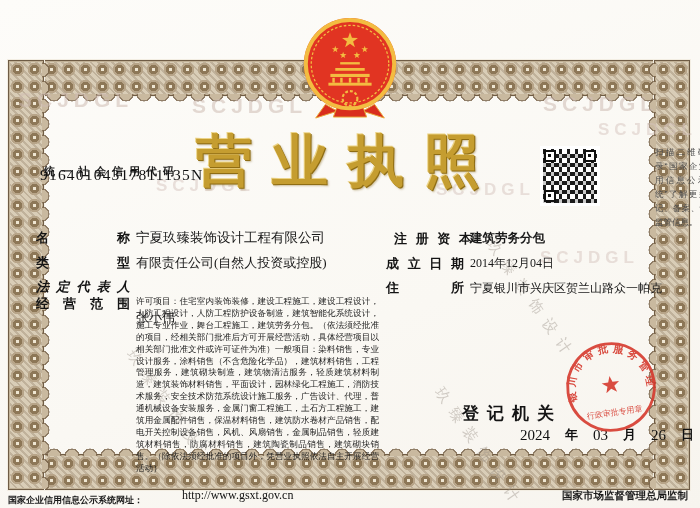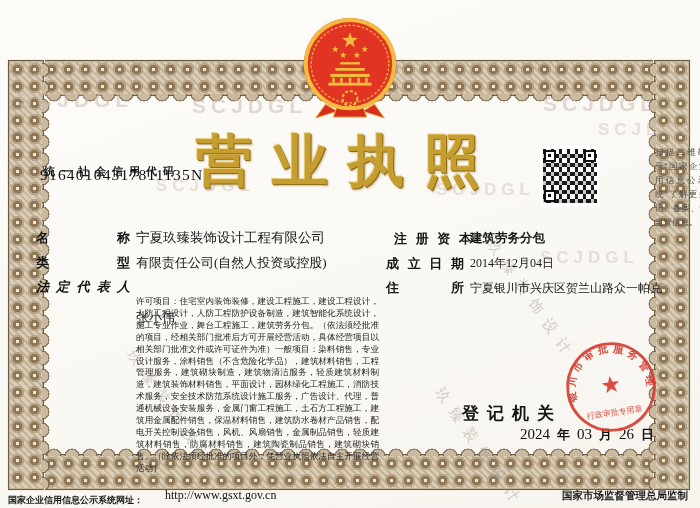--- a/index.html
+++ b/index.html
@@ -40,26 +40,26 @@
     color:#c59d30;text-shadow:1px 1px 0 #8f6d14,-1px -1px 0 #ecd488,2px 2px 2px rgba(120,85,10,.35);
   }
   .field-label{font-size:13px;font-weight:bold;color:#141414;display:inline-block;
     text-align:justify;text-align-last:justify;}
   .field-value{font-family:"Liberation Serif",serif;font-size:13px;color:#181818;white-space:nowrap;}
   .scope-text{font-family:"Liberation Serif",serif;font-size:8.6px;line-height:11.9px;
     text-align:justify;color:#1c1c1c;}
   .right-value{font-family:"Liberation Serif",serif;font-size:12px;color:#181818;}
   .addr{white-space:nowrap;line-height:19px;}
   .registrar{font-size:17px;font-weight:bold;letter-spacing:8px;color:#141414;white-space:nowrap;}
-  .date-row{display:flex;align-items:flex-start;gap:5px;white-space:nowrap;}
+  .date-row{display:flex;align-items:center;gap:13px;white-space:nowrap;}
   .date-num{font-family:"Liberation Serif",serif;font-size:15px;color:#111;}
   .date-unit{font-size:13px;font-weight:bold;color:#111;margin:0 2px;}
   .qr-caption{font-size:8.5px;line-height:1.65;color:#4c4c4c;text-align:justify;margin-left:47px;}
   .footer-left-label{font-size:9px;font-weight:bold;color:#1a1a1a;}
-  .footer-url{font-family:"Liberation Serif",serif;font-size:12px;color:#111;position:relative;top:-4px;margin-left:2px;padding-left:20px;}
+  .footer-url{font-family:"Liberation Serif",serif;font-size:12px;color:#111;position:relative;top:-4px;margin-left:19px;padding-left:20px;}
   .footer-right{font-size:10.5px;font-weight:bold;color:#1a1a1a;}
   
   .qr{
     width:60px;height:60px;background-color:#fff;border:3px solid #fff;box-sizing:border-box;
     background-image:
       repeating-linear-gradient(90deg,#1b1b1b 0 3px,#ffffff 3px 8px),
       repeating-linear-gradient(0deg,#1b1b1b 0 4px,#ffffff 4px 9px);
     background-blend-mode:difference;
   }
   .finder{position:absolute;width:12px;height:12px;border:2.5px solid #111;background:#fff;box-sizing:border-box;}
@@ -138,20 +138,21 @@
 
   <span class="abs field-label" style="left:36px;top:229px;width:94px;">名称</span>
   <span class="abs field-label" style="left:36px;top:254px;width:94px;">类型</span>
 
   <span class="abs field-value" style="left:136px;top:229px;font-size:13.5px;">宁夏玖臻装饰设计工程有限公司</span>
   <span class="abs field-value" style="left:136px;top:254px;">有限责任公司(自然人投资或控股)</span>
 
   <span class="abs field-label" style="left:36px;top:278px;width:94px;font-style:italic;">法定代表人</span>
   <span class="abs field-value" style="left:136px;top:268px;margin-top:41px;">张小伟</span>
 
+  <span class="abs field-label" style="left:36px;top:295px;width:94px;">经营范围</span>
   <div class="abs scope-text" style="left:136px;top:296px;width:243px;">许可项目：住宅室内装饰装修，建设工程施工，建设工程设计，人防工程设计，人防工程防护设备制造，建筑智能化系统设计，施工专业作业，舞台工程施工，建筑劳务分包。（依法须经批准的项目，经相关部门批准后方可开展经营活动，具体经营项目以相关部门批准文件或许可证件为准）一般项目：染料销售，专业设计服务，涂料销售（不含危险化学品），建筑材料销售，工程管理服务，建筑砌块制造，建筑物清洁服务，轻质建筑材料制造，建筑装饰材料销售，平面设计，园林绿化工程施工，消防技术服务，安全技术防范系统设计施工服务，广告设计、代理，普通机械设备安装服务，金属门窗工程施工，土石方工程施工，建筑用金属配件销售，保温材料销售，建筑防水卷材产品销售，配电开关控制设备销售，风机、风扇销售，金属制品销售，轻质建筑材料销售，防腐材料销售，建筑陶瓷制品销售，建筑砌块销售。（除依法须经批准的项目外，凭营业执照依法自主开展经营活动）</div>
 
   <span class="abs field-label" style="left:394px;top:230px;width:78px;">注册资本</span>
   <span class="abs right-value" style="left:470px;top:230px;font-weight:bold;font-size:12.5px;">建筑劳务分包</span>
 
   <span class="abs field-label" style="left:386px;top:255px;width:78px;">成立日期</span>
   <span class="abs right-value" style="left:470px;top:255px;">2014年12月04日</span>
 
   <span class="abs field-label" style="left:386px;top:279px;width:78px;">住所</span>
   <div class="abs right-value addr" style="left:470px;top:279px;">

